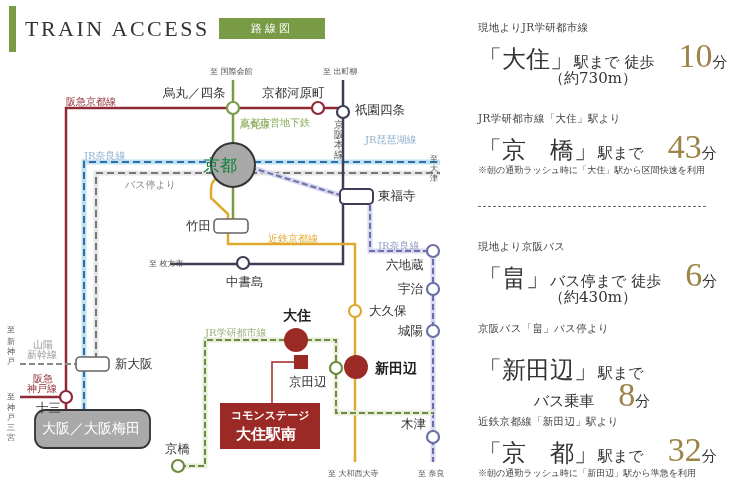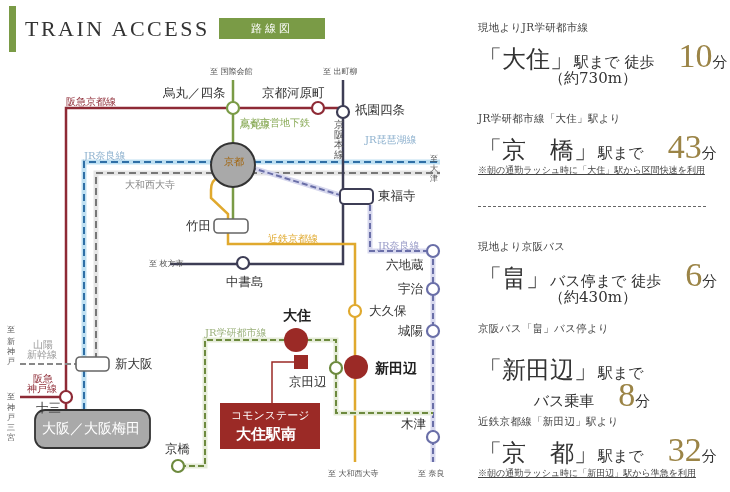--- a/index.html
+++ b/index.html
@@ -9,21 +9,21 @@
   .hdr-title { position:absolute; left:25px; top:16px; font-family:"Liberation Serif", serif;
                font-size:22px; letter-spacing:2.5px; color:#333; }
   .hdr-badge { position:absolute; left:219px; top:18px; width:106px; height:21px; background:#7a9b46;
                color:#fff; font-size:11px; line-height:21px; text-align:center; letter-spacing:3px; }
   svg.map { position:absolute; left:0; top:0; }
   .info { position:absolute; left:478px; width:250px; }
   .sub { font-size:10.5px; color:#444; white-space:nowrap; letter-spacing:0.3px; }
   .big { font-size:24px; color:#333; white-space:nowrap; }
   .mid { font-size:15px; color:#333; }
   .num { font-family:"Liberation Serif", serif; font-size:34px; color:#9b8446;margin-left:24px; }
-  .note { font-size:9px; color:#444; white-space:nowrap;text-decoration:underline; }
+  .note { font-size:9px; color:#444; white-space:nowrap; }
   .right { text-align:center; }
   .dash-sep { position:absolute; left:478px; top:206px; width:228px; border-top:1px dashed #666; }
 </style>
 </head>
 <body>
 
 <div class="hdr-bar"></div>
 <div class="hdr-title">TRAIN ACCESS</div>
 <div class="hdr-badge">路線図</div>
 
@@ -100,21 +100,21 @@
 <style>
   .t { position:absolute; white-space:nowrap; font-family:"DejaVu Serif", serif; line-height:1; }
   .st { font-size:12.5px; color:#333; }
   .stb { font-size:13px; color:#222; font-weight:bold; }
   .dir { font-size:8px; color:#555; }
   .ln { font-size:10px;text-align:center; }
 </style>
 
 <span class="t ln" style="left:66px;top:97px;color:#8e2a35">阪急京都線</span>
 <span class="t ln" style="left:84px;top:151px;color:#8fb2cf">JR奈良線</span>
-<span class="t ln" style="left:125px;top:180px;color:#888">大和西大寺</span>
+<span class="t ln" style="left:125px;top:180px;color:#888">バス停より</span>
 <span class="t ln" style="left:240px;top:118px;color:#8aab58">京都市営地下鉄</span>
 <span class="t ln" style="left:240px;top:120px;color:#8aab58">烏丸線</span>
 <span class="t ln" style="left:334px;top:120px;color:#555">京</span>
 <span class="t ln" style="left:334px;top:130px;color:#555">阪</span>
 <span class="t ln" style="left:334px;top:140px;color:#555">本</span>
 <span class="t ln" style="left:334px;top:150px;color:#555">線</span>
 <span class="t ln" style="left:365px;top:135px;color:#8fb2cf">JR琵琶湖線</span>
 <span class="t ln" style="left:268px;top:234px;color:#e0a92e">近鉄京都線</span>
 <span class="t ln" style="left:378px;top:241px;color:#9a9dc8">JR奈良線</span>
 <span class="t ln" style="left:205px;top:328px;color:#9ab07a">JR学研都市線</span>
@@ -137,38 +137,38 @@
 <span class="t dir" style="left:7px;top:358px">戸</span>
 <span class="t dir" style="left:7px;top:393px">至</span>
 <span class="t dir" style="left:7px;top:404px">神</span>
 <span class="t dir" style="left:7px;top:414px">戸</span>
 <span class="t dir" style="left:7px;top:424px">三</span>
 <span class="t dir" style="left:7px;top:434px">宮</span>
 
 <span class="t st" style="left:163px;top:87px">烏丸／四条</span>
 <span class="t st" style="left:262px;top:87px">京都河原町</span>
 <span class="t st" style="left:355px;top:104px">祇園四条</span>
-<span class="t" style="left:224px;top:157px;font-size:10px;color:#a16207">京都</span>
+<span class="t" style="left:203px;top:157px;font-size:17px;color:#15803d">京都</span>
 <span class="t st" style="left:378px;top:190px">東福寺</span>
 <span class="t st" style="left:186px;top:220px">竹田</span>
 <span class="t st" style="left:226px;top:276px">中書島</span>
 <span class="t st" style="left:386px;top:259px">六地蔵</span>
 <span class="t st" style="left:398px;top:283px">宇治</span>
 <span class="t st" style="left:369px;top:305px">大久保</span>
 <span class="t st" style="left:398px;top:325px">城陽</span>
 <span class="t stb" style="left:283px;top:308px;font-size:14px">大住</span>
 <span class="t stb" style="left:375px;top:361px;font-size:14px">新田辺</span>
 <span class="t st" style="left:289px;top:376px">京田辺</span>
 <span class="t st" style="left:401px;top:418px">木津</span>
 <span class="t st" style="left:165px;top:443px">京橋</span>
 <span class="t st" style="left:115px;top:358px">新大阪</span>
 <span class="t st" style="left:36px;top:402px">十三</span>
 <span class="t" style="left:42px;top:421px;font-size:14px;color:#fff">大阪／大阪梅田</span>
 
-<span class="t" style="left:231px;top:410px;font-size:11px;color:#fff;font-weight:normal">コモンステージ</span>
+<span class="t" style="left:231px;top:410px;font-size:11px;color:#fff;font-weight:bold">コモンステージ</span>
 <span class="t" style="left:236px;top:427px;font-size:15px;color:#fff;font-weight:bold">大住駅南</span>
 
 <div class="info" style="top:21px">
   <div class="sub">現地よりJR学研都市線</div>
   <div style="margin-top:2px;white-space:nowrap">
     <span class="big">「大住」</span><span class="mid">駅まで 徒歩</span><span class="num">10</span><span class="mid">分</span>
   </div>
   <div class="mid right" style="margin-top:-6px;width:230px">（約730m）</div>
 </div>
 

